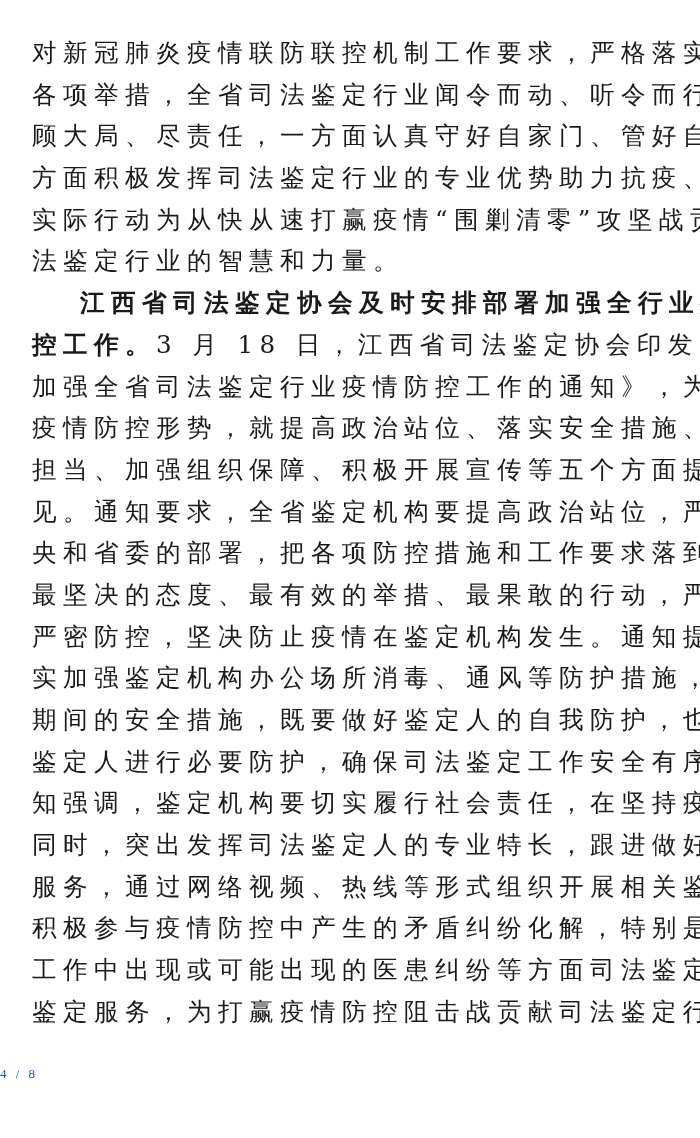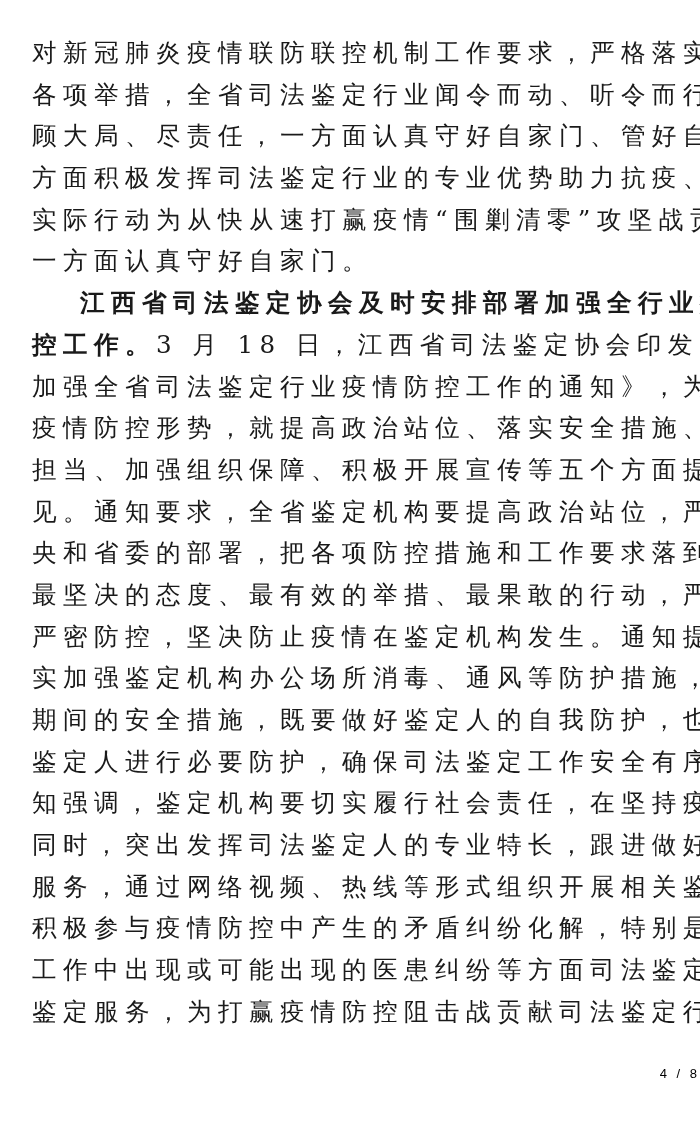--- a/index.html
+++ b/index.html
@@ -42,39 +42,39 @@
       height: 41.7px;
     }
     .line.last {
       text-align-last: left;
     }
     .page-number {
       position: absolute;
       left: 0;
       width: 700px;
       top: 1066px;
-      text-align: right;
-      font-family: Liberation Sans, sans-serif;
+      text-align: left;
+      font-family: Liberation Serif, serif;
       font-size: 13px;
-      color: #000000;
+      color: #1d4ed8;
       letter-spacing: 3px;
     }
   </style>
 </head>
 <body>
 
 <div class="page">
 
   <div class="para">
     <span class="line">对新冠肺炎疫情联防联控机制工作要求，严格落实疫情防控</span>
     <span class="line">各项举措，全省司法鉴定行业闻令而动、听令而行，讲政治、</span>
     <span class="line">顾大局、尽责任，一方面认真守好自家门、管好自家人，一</span>
     <span class="line">方面积极发挥司法鉴定行业的专业优势助力抗疫、战疫，以</span>
     <span class="line">实际行动为从快从速打赢疫情“围剿清零”攻坚战贡献了司</span>
-    <span class="line last">一方面认真守好自家门。</span>
+    <span class="line last">法鉴定行业的智慧和力量。</span>
   </div>
 
   <div class="para">
     <span class="line" style="padding-left:48px;">
       <span class="bold-lead">江西省司法鉴定协会及时安排部署加强全行业疫情防</span>
     </span>
     <span class="line">
       <span class="bold-lead">控工作。</span><span>3 月 18 日，江西省司法鉴定协会印发《关于进一步</span>
     </span>
     <span class="line">加强全省司法鉴定行业疫情防控工作的通知》，为应对当前</span>

